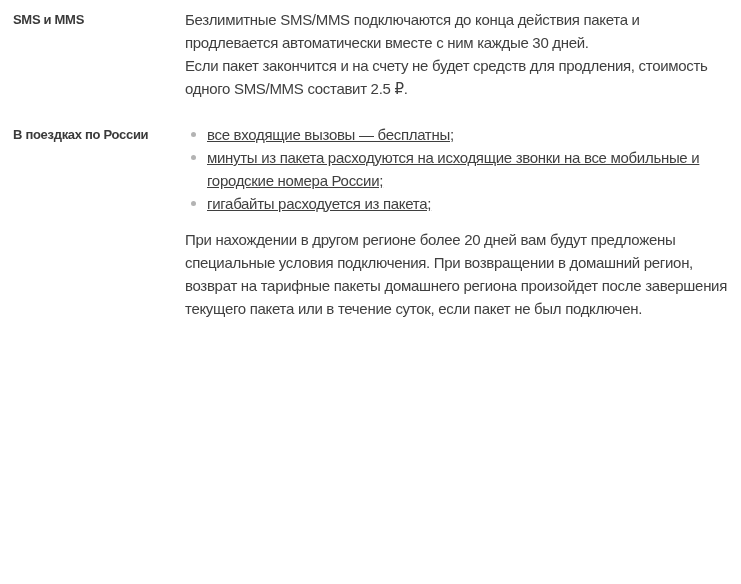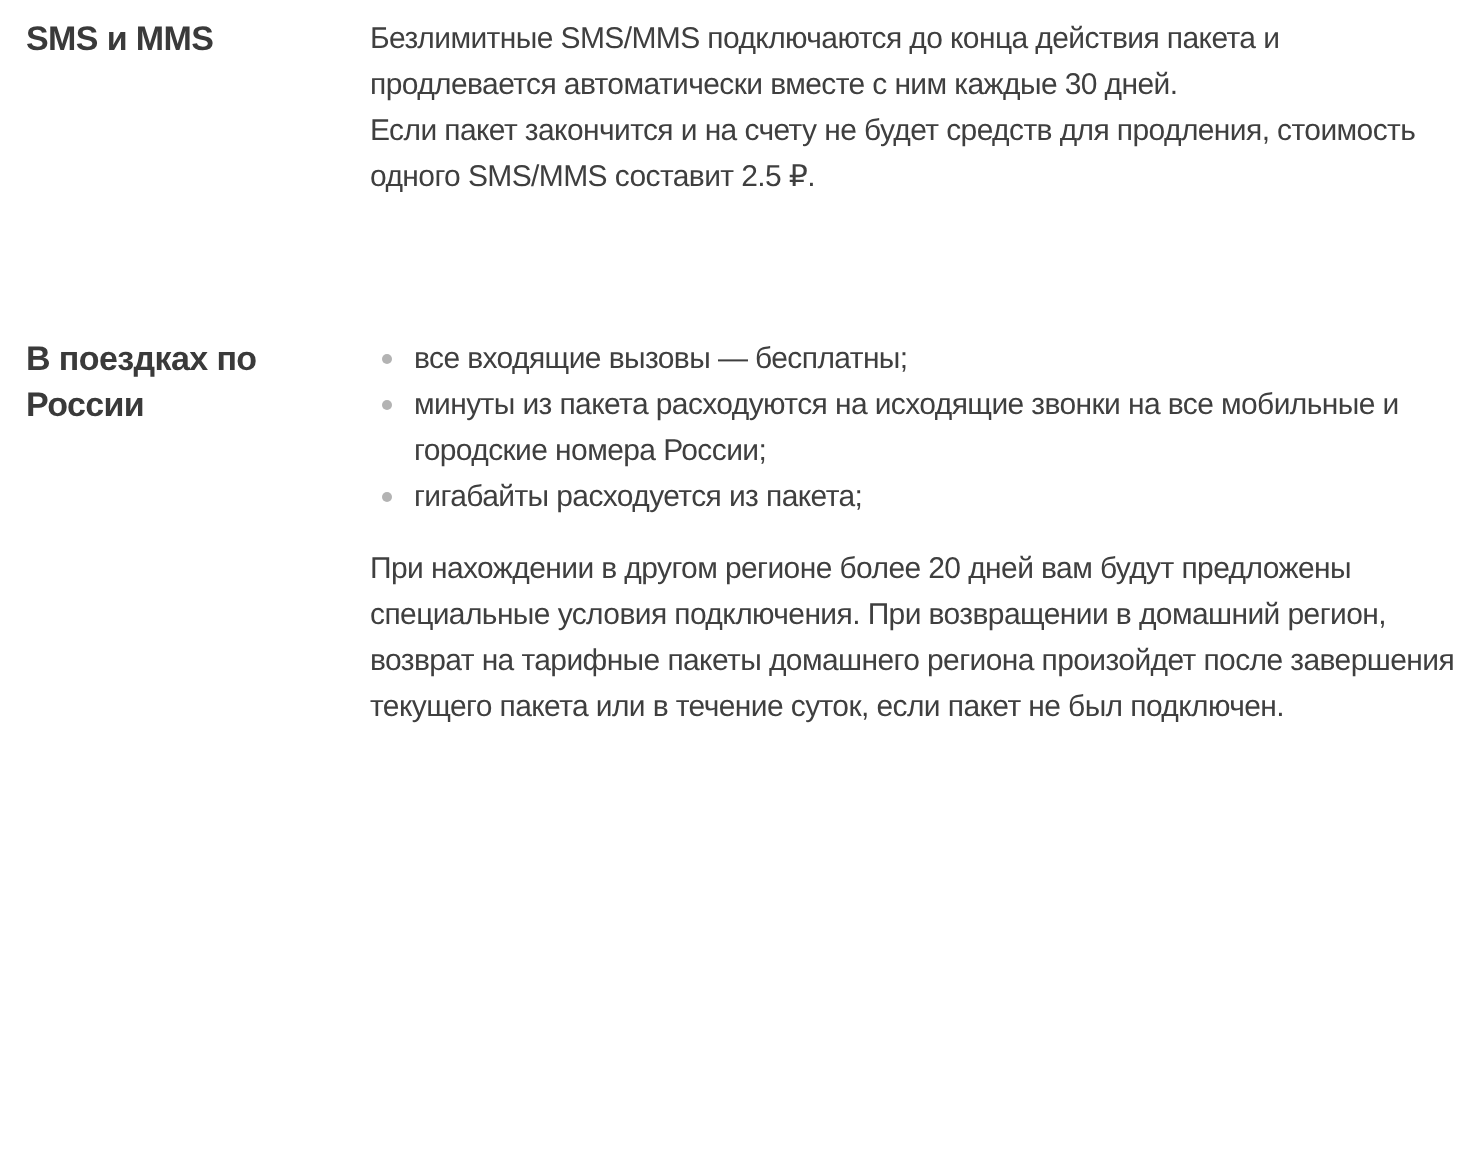--- a/index.html
+++ b/index.html
@@ -21,27 +21,27 @@
     box-sizing: border-box;
     width: 741px;
     height: 584px;
     padding: 8px 0 0 13px;
   }
   .row {
     display: flex;
     align-items: flex-start;
   }
   .row-2 {
-    margin-top: 68px;
+    margin-top: 23px;
   }
   .label {
     flex: 0 0 172px;
     width: 172px;
     margin: 0;
-    font-size: 17px;
+    font-size: 13px;
     font-weight: 700;
     line-height: 23px;
     color: #3a3a3a;
   }
   .content {
     width: 550px;
     max-width: 550px;
   }
   .para {
     margin: 0;
@@ -54,20 +54,21 @@
     margin-top: 13px;
   }
   .bullets {
     list-style: none;
     margin: 0;
     padding: 0;
   }
   .bullets li {
     position: relative;
     padding-left: 22px;
+    text-decoration: underline;
   }
   .dot {
     position: absolute;
     left: 6px;
     top: 9px;
     width: 5px;
     height: 5px;
     border-radius: 50%;
     background: #b3b3b3;
   }

